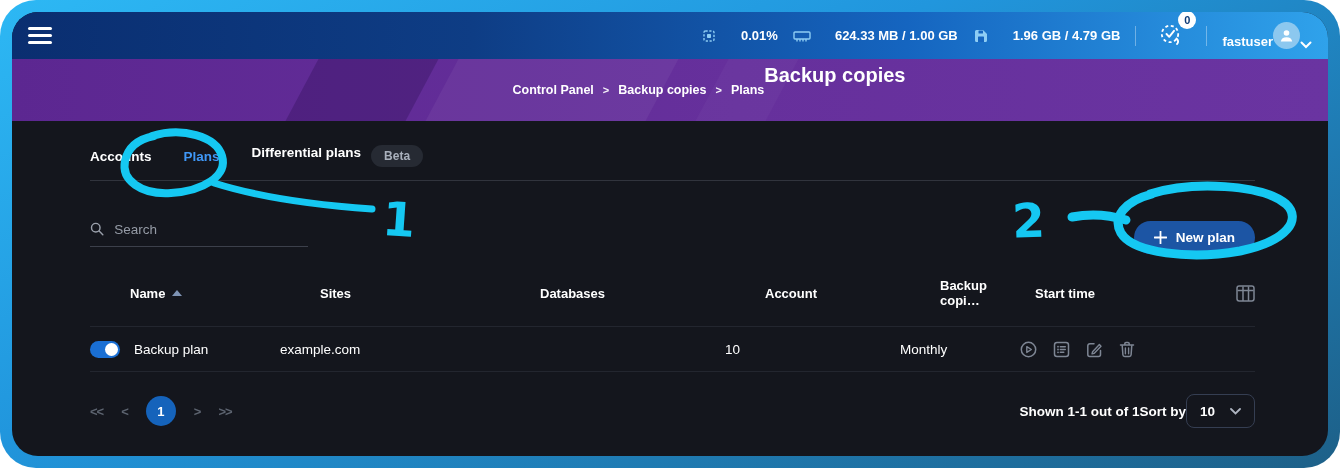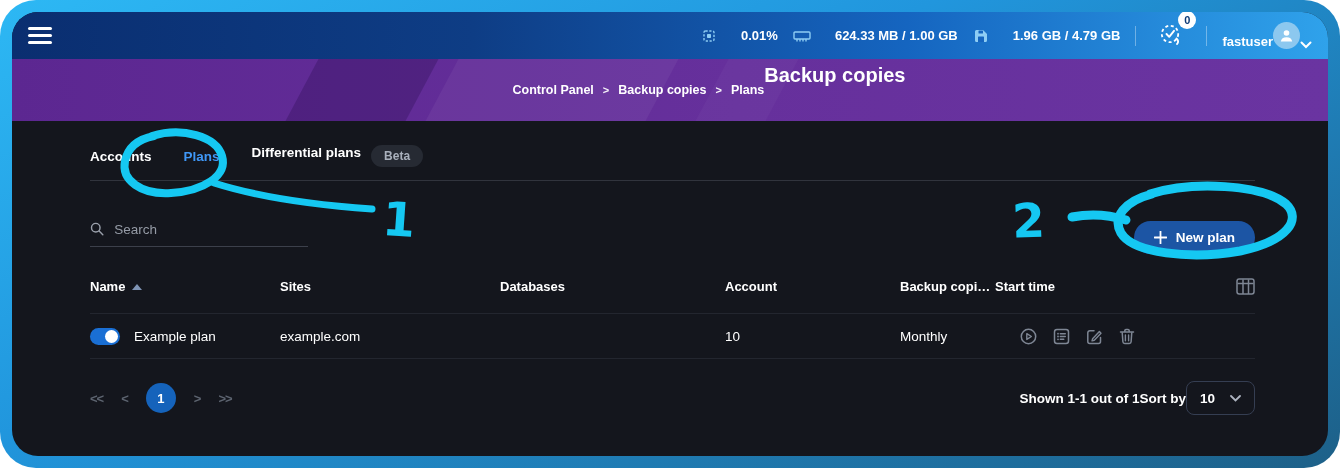--- a/index.html
+++ b/index.html
@@ -54,21 +54,21 @@
   .toolbar { margin-top:40px; display:flex; align-items:flex-start; justify-content:space-between; }
   .searchbox { width:218px; display:flex; align-items:center; gap:10px; border-bottom:1px solid #3c404b; padding-bottom:9px; }
   .searchbox input { background:transparent; border:none; outline:none; color:#fff; font-size:13.5px; width:100%; font-family:inherit; }
   .searchbox input::placeholder { color:#959ba6; }
   .newplan { background:#1c55a4; color:#fff; border:none; border-radius:17px; height:33px; padding:0 20px;
     font-size:13.5px; font-weight:700; display:flex; align-items:center; gap:9px; cursor:pointer; font-family:inherit; }
 
   .table { margin-top:24px; }
   .tgrid { display:grid; grid-template-columns:190px 220px 225px 175px 95px 1fr 120px; align-items:center; }
   .thead { font-size:13px; font-weight:700; padding-bottom:18px; }
-  .th { display:flex; align-items:center; gap:7px; cursor:pointer; }
+  .th { display:flex; align-items:center; gap:7px; cursor:pointer;margin-left:40px; }
   .th-right { justify-content:flex-end; }
   .sort-asc { width:0; height:0; border-left:5px solid transparent; border-right:5px solid transparent; border-bottom:6px solid #7f94b5; }
   .trow { height:46px; border-top:1px solid #23262f; border-bottom:1px solid #23262f; font-size:13.5px; font-weight:500; }
   .name-cell { display:flex; align-items:center; gap:14px; }
   .toggle { width:30px; height:17px; border-radius:9px; background:#1a6fd4; position:relative; cursor:pointer; flex:0 0 auto; }
   .toggle .knob { position:absolute; top:2px; right:2px; width:13px; height:13px; border-radius:50%; background:#fff; }
   .actions { display:flex; align-items:center; justify-content:flex-end; gap:16px; }
   .icon-btn { cursor:pointer; display:flex; }
 
   .tfoot { margin-top:22px; display:flex; align-items:center; justify-content:space-between; }
@@ -221,21 +221,21 @@
               <line x1="12.5" y1="1.5" x2="12.5" y2="16" stroke="#7e8694" stroke-width="1.5"></line>
             </svg>
           </div>
         </div>
 
         <div class="tgrid trow">
           <div class="name-cell">
             <span class="toggle">
                 <span class="knob"></span>
               </span>
-            <span>Example plan</span>
+            <span>Backup plan</span>
           </div>
           <div>example.com</div>
           <div></div>
           <div>10</div>
           <div>Monthly</div>
           <div class="actions">
             <span class="icon-btn">
               <svg width="17" height="17" viewBox="0 0 17 17">
                 <circle cx="8.5" cy="8.5" r="7.2" fill="none" stroke="#7e8694" stroke-width="1.5"></circle>
                 <path d="M6.8 5.6 L11.4 8.5 L6.8 11.4 Z" fill="none" stroke="#7e8694" stroke-width="1.4" stroke-linejoin="round"></path>

